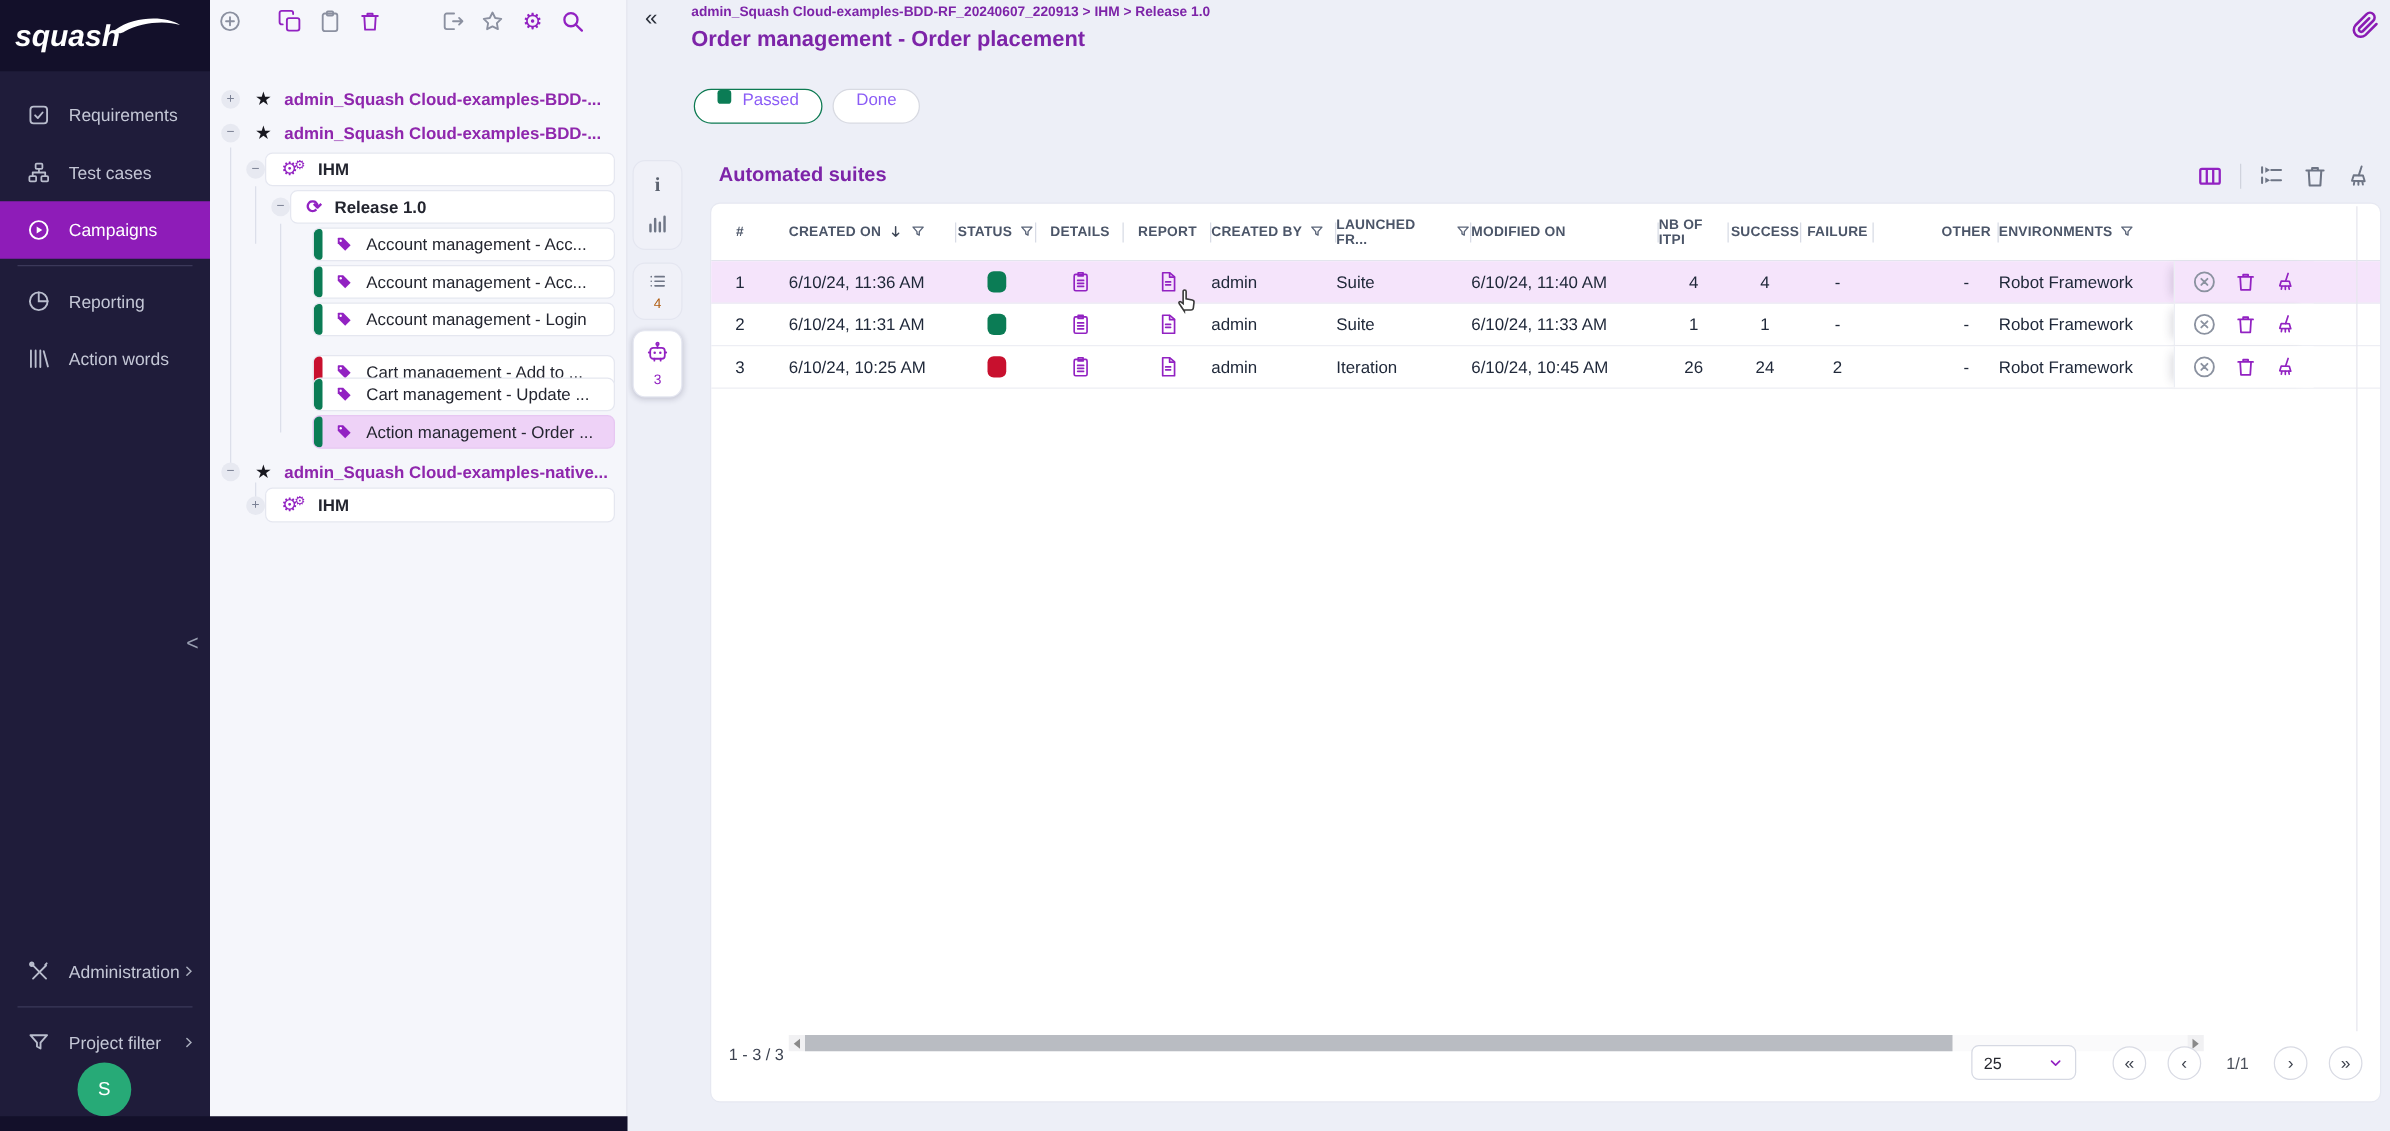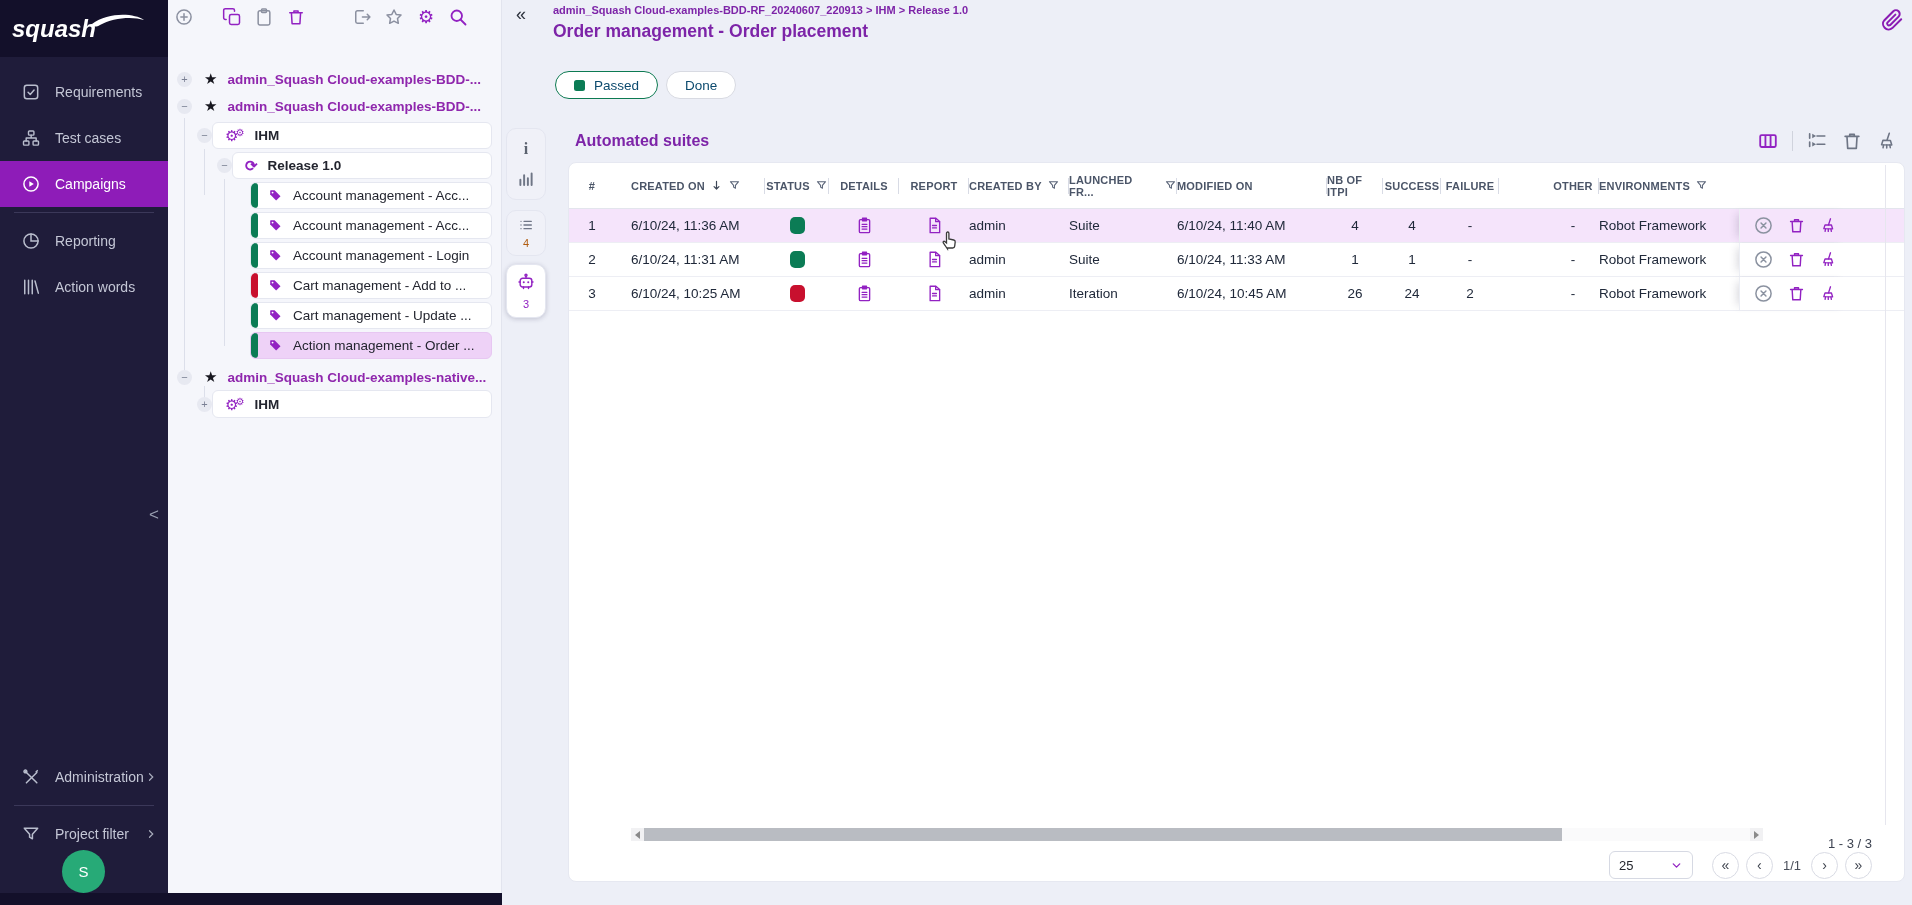--- a/index.html
+++ b/index.html
@@ -51,21 +51,21 @@
   
   .main { position:absolute; left:502px; top:0; right:0; bottom:0; background:#edeff7; }
   .collapse-main { position:absolute; left:14px; top:4px; font-size:18px; color:#2c313c; cursor:pointer; }
   .rail-card { position:absolute; left:4px; width:40px; background:#f0f1f8; border:1px solid #e4e6f0; border-radius:10px; display:flex; flex-direction:column; align-items:center; justify-content:space-evenly; color:#6f7686; }
   .rail-card.white { background:#fff; box-shadow:0 1px 5px rgba(30,30,70,.22); }
   .rail-i { font-family:"Liberation Serif", serif; font-weight:bold; font-size:16px; color:#5c6370; }
   .rail-badge { font-size:11px; line-height:11px; }
   .crumbs { position:absolute; left:51px; top:4px; font-size:11px; font-weight:600; color:#7d24a8; white-space:nowrap; }
   .page-title { position:absolute; left:51px; top:21px; font-size:17.5px; font-weight:700; color:#7d24a8; }
   .pills { position:absolute; left:53px; top:71px; display:flex; gap:8px; }
-  .pill { height:28px; border-radius:14px; background:#fff; border:1px solid #d8dae2; display:flex; align-items:center; padding:0 18px; font-size:13.5px; color:#0c4a6e; cursor:pointer; }
+  .pill { height:28px; border-radius:14px; background:#fff; border:1px solid #d8dae2; display:flex; align-items:flex-start; padding:0 18px; font-size:13.5px; color:#8b5cf6; cursor:pointer; }
   .pill.passed { border:1.5px solid #0d7a52; gap:9px; }
   .pill-square { width:11px; height:11px; border-radius:2.5px; background:#0b7c55; }
   .section-title { position:absolute; left:73px; top:132px; font-size:16px; font-weight:700; color:#7d24a8; }
   .table-tools { position:absolute; right:14px; top:130px; display:flex; align-items:center; gap:13px; color:#6e7585; }
   .ttool { width:22px; height:22px; cursor:pointer; }
   .ttool.purple { color:#9222c2; }
   .tool-div { width:1px; height:20px; background:#d0d3dd; }
 
   
   .card { position:absolute; left:66px; top:162px; right:7px; bottom:23px; background:#fff; border:1px solid #e6e8f1; border-radius:8px; }
@@ -91,22 +91,22 @@
   .act-x { width:21px; height:21px; color:#8b92a0; cursor:pointer; }
   .act-p { width:19px; height:19px; color:#9222c2; cursor:pointer; }
 
   
   .hscroll { position:absolute; left:62px; bottom:40px; width:1132px; height:13px; display:flex; align-items:center; }
   .sb-btn { width:13px; height:13px; background:#f1f1f3; display:flex; align-items:center; justify-content:center; flex:none; cursor:pointer; }
   .sb-arrow-l { width:0; height:0; border:4px solid transparent; border-right:5px solid #8a8a8a; margin-left:-4px; }
   .sb-arrow-r { width:0; height:0; border:4px solid transparent; border-left:5px solid #8a8a8a; margin-right:-4px; }
   .sb-track { flex:1; height:13px; background:#fafafb; display:flex; }
   .sb-thumb { width:83%; height:13px; background:#b9bcc2; cursor:grab; }
-  .cardfoot { position:absolute; left:14px; right:32px; bottom:5px; height:40px; display:flex; align-items:flex-end; justify-content:space-between; font-size:13px; color:#3c4250;flex-direction:column; }
-  .pager { display:flex; align-items:center; gap:7px; }
+  .cardfoot { position:absolute; left:14px; right:14px; bottom:5px; height:40px; display:flex; align-items:flex-start; justify-content:space-between; font-size:13px; color:#3c4250; }
+  .pager { display:flex; align-items:center; gap:17px; }
   .psize { width:84px; height:28px; border:1px solid #d6d9e3; border-radius:6px; background:#fff; display:flex; align-items:center; justify-content:space-between; padding:0 9px; font-size:13px; color:#25272e; cursor:pointer; margin-right:12px; }
   .psize svg { width:13px; height:13px; color:#9222c2; }
   .pbtn { width:27px; height:27px; border-radius:50%; border:1px solid #d9dbe4; background:#fff; display:flex; align-items:center; justify-content:center; font-size:14px; color:#3e434e; cursor:pointer; }
   .pind { margin:0 3px; color:#4a4f5a; }
 
   .paperclip { position:absolute; right:8px; top:6px; width:24px; height:28px; color:#8a1bb3; cursor:pointer; z-index:7; }
   .cursor { position:absolute; left:938px; top:228px; width:24px; height:24px; z-index:50; pointer-events:none; }
 </style>
 </head>
 <body>
@@ -272,21 +272,21 @@
     <div class="trow" style="top:212px; height:27px">
       <div class="tnode" style="margin-left:82px">
         <span class="cbar green"></span>
         <svg class="tagicon" viewBox="0 0 24 24">
             <path d="M3.5 10.5V4.5a1 1 0 0 1 1-1h6L20 13l-7 7z" fill="#9222c2"></path>
             <circle cx="7.3" cy="7.3" r="1.5" fill="#fff"></circle>
           </svg>
         <span class="nlabel">Account management - Login</span>
       </div>
     </div>
-    <div class="trow" style="top:242px; height:27px">
+    <div class="trow" style="top:254px; height:27px">
       <div class="tnode" style="margin-left:82px">
         <span class="cbar red"></span>
         <svg class="tagicon" viewBox="0 0 24 24">
             <path d="M3.5 10.5V4.5a1 1 0 0 1 1-1h6L20 13l-7 7z" fill="#9222c2"></path>
             <circle cx="7.3" cy="7.3" r="1.5" fill="#fff"></circle>
           </svg>
         <span class="nlabel">Cart management - Add to ...</span>
       </div>
     </div>
     <div class="trow" style="top:272px; height:27px">

